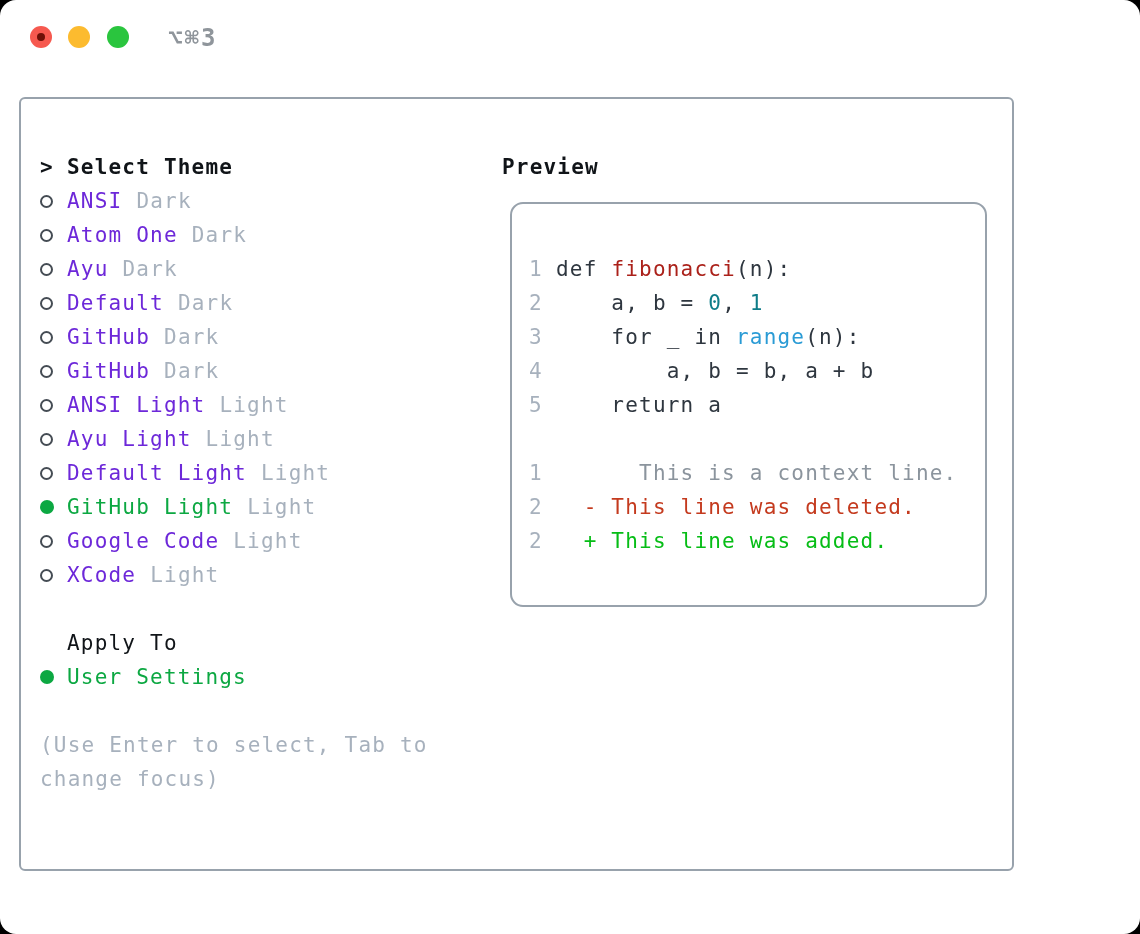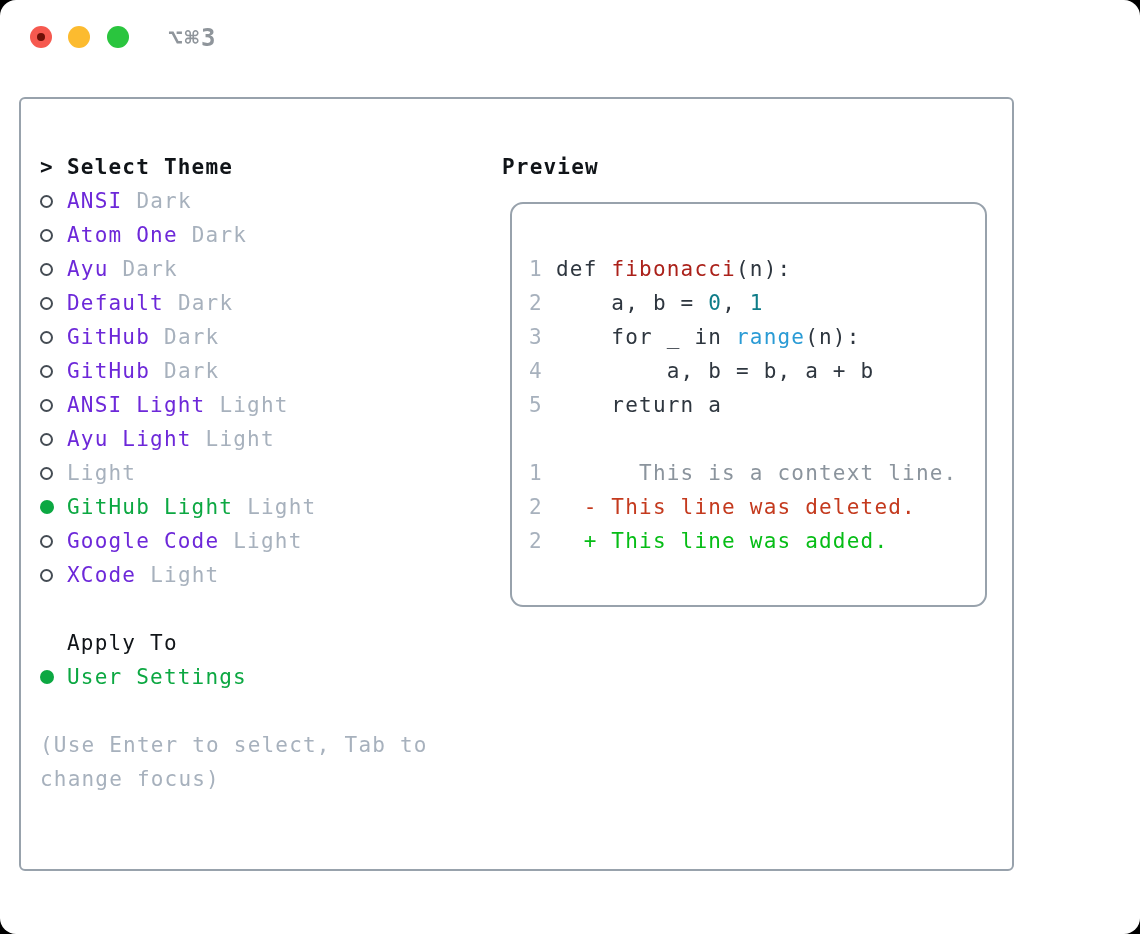--- a/index.html
+++ b/index.html
@@ -129,20 +129,21 @@
         <span class="t-label">ANSI Light</span>
         <span class="t-variant">Light</span>
       </div>
       <div class="row">
         <span class="prefix"><span class="radio"></span></span>
         <span class="t-label">Ayu Light</span>
         <span class="t-variant">Light</span>
       </div>
       <div class="row">
         <span class="prefix"><span class="radio"></span></span>
+        <span class="t-label">Default Light</span>
         <span class="t-variant">Light</span>
       </div>
       <div class="row">
         <span class="prefix"><span class="radio on"></span></span>
         <span class="t-label sel">GitHub Light</span>
         <span class="t-variant">Light</span>
       </div>
       <div class="row">
         <span class="prefix"><span class="radio"></span></span>
         <span class="t-label">Google Code</span>

